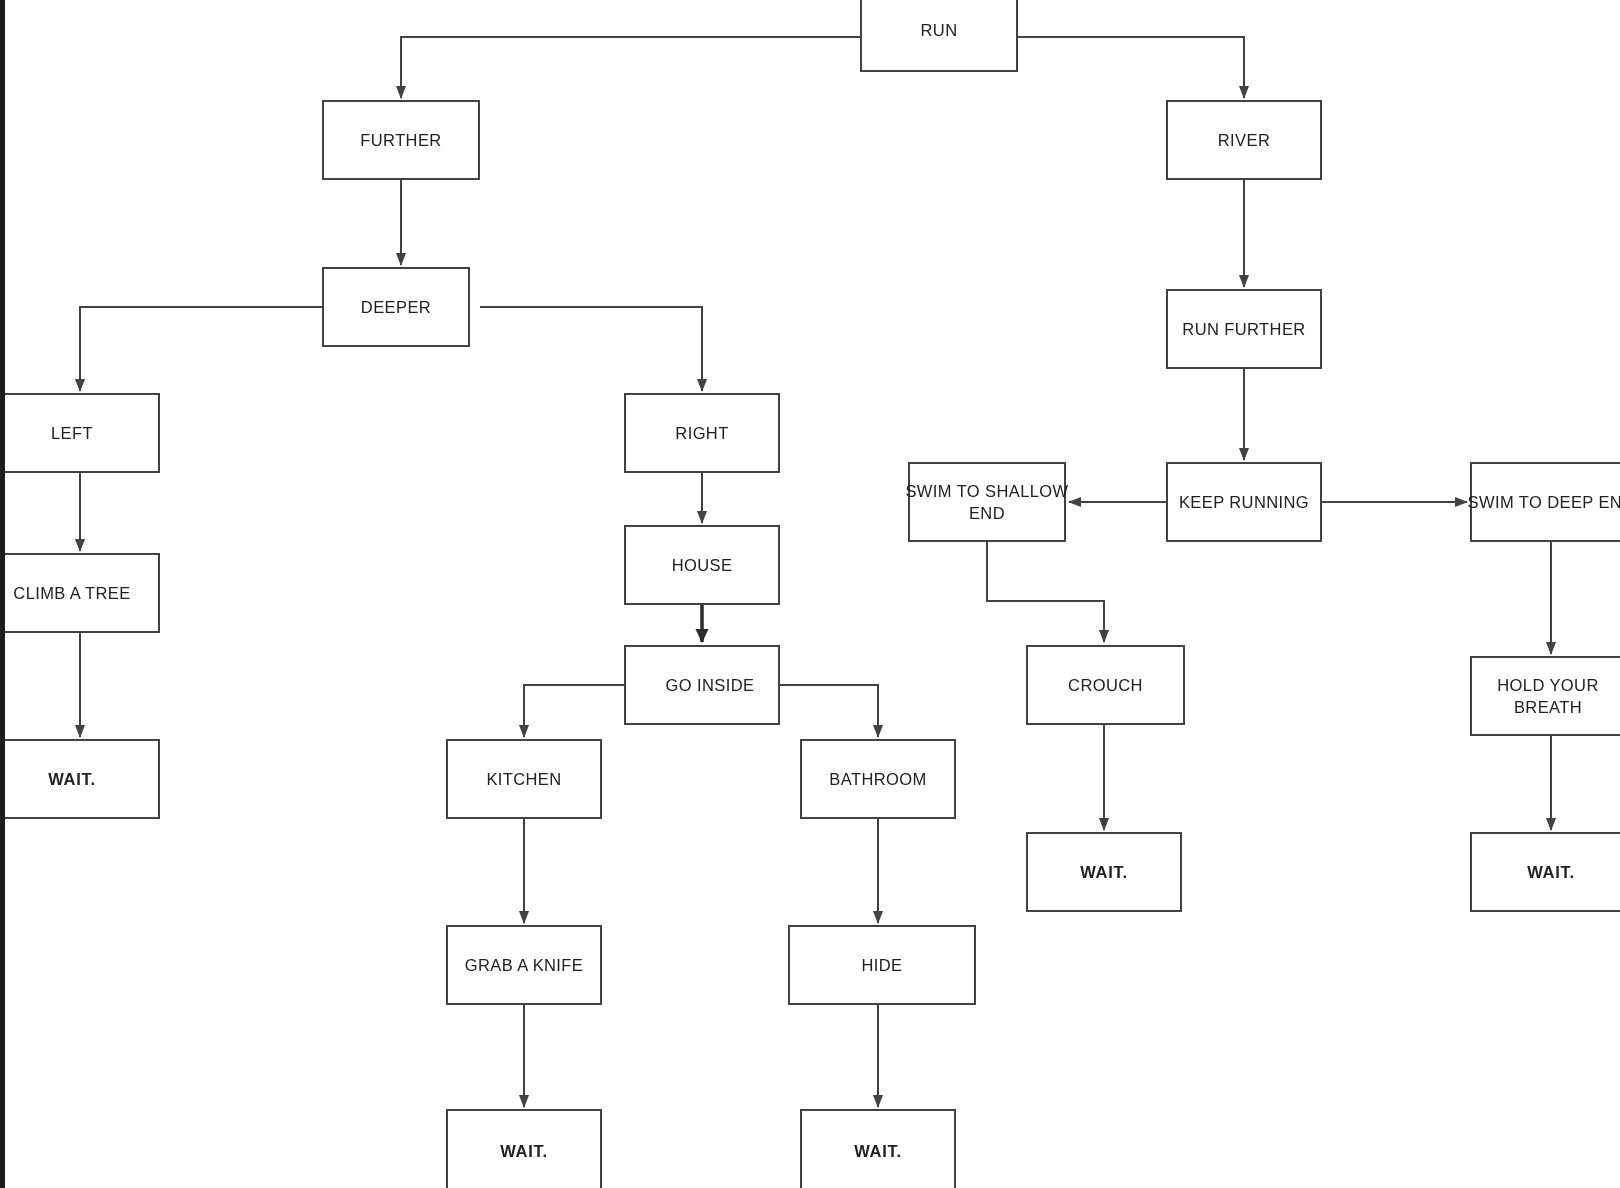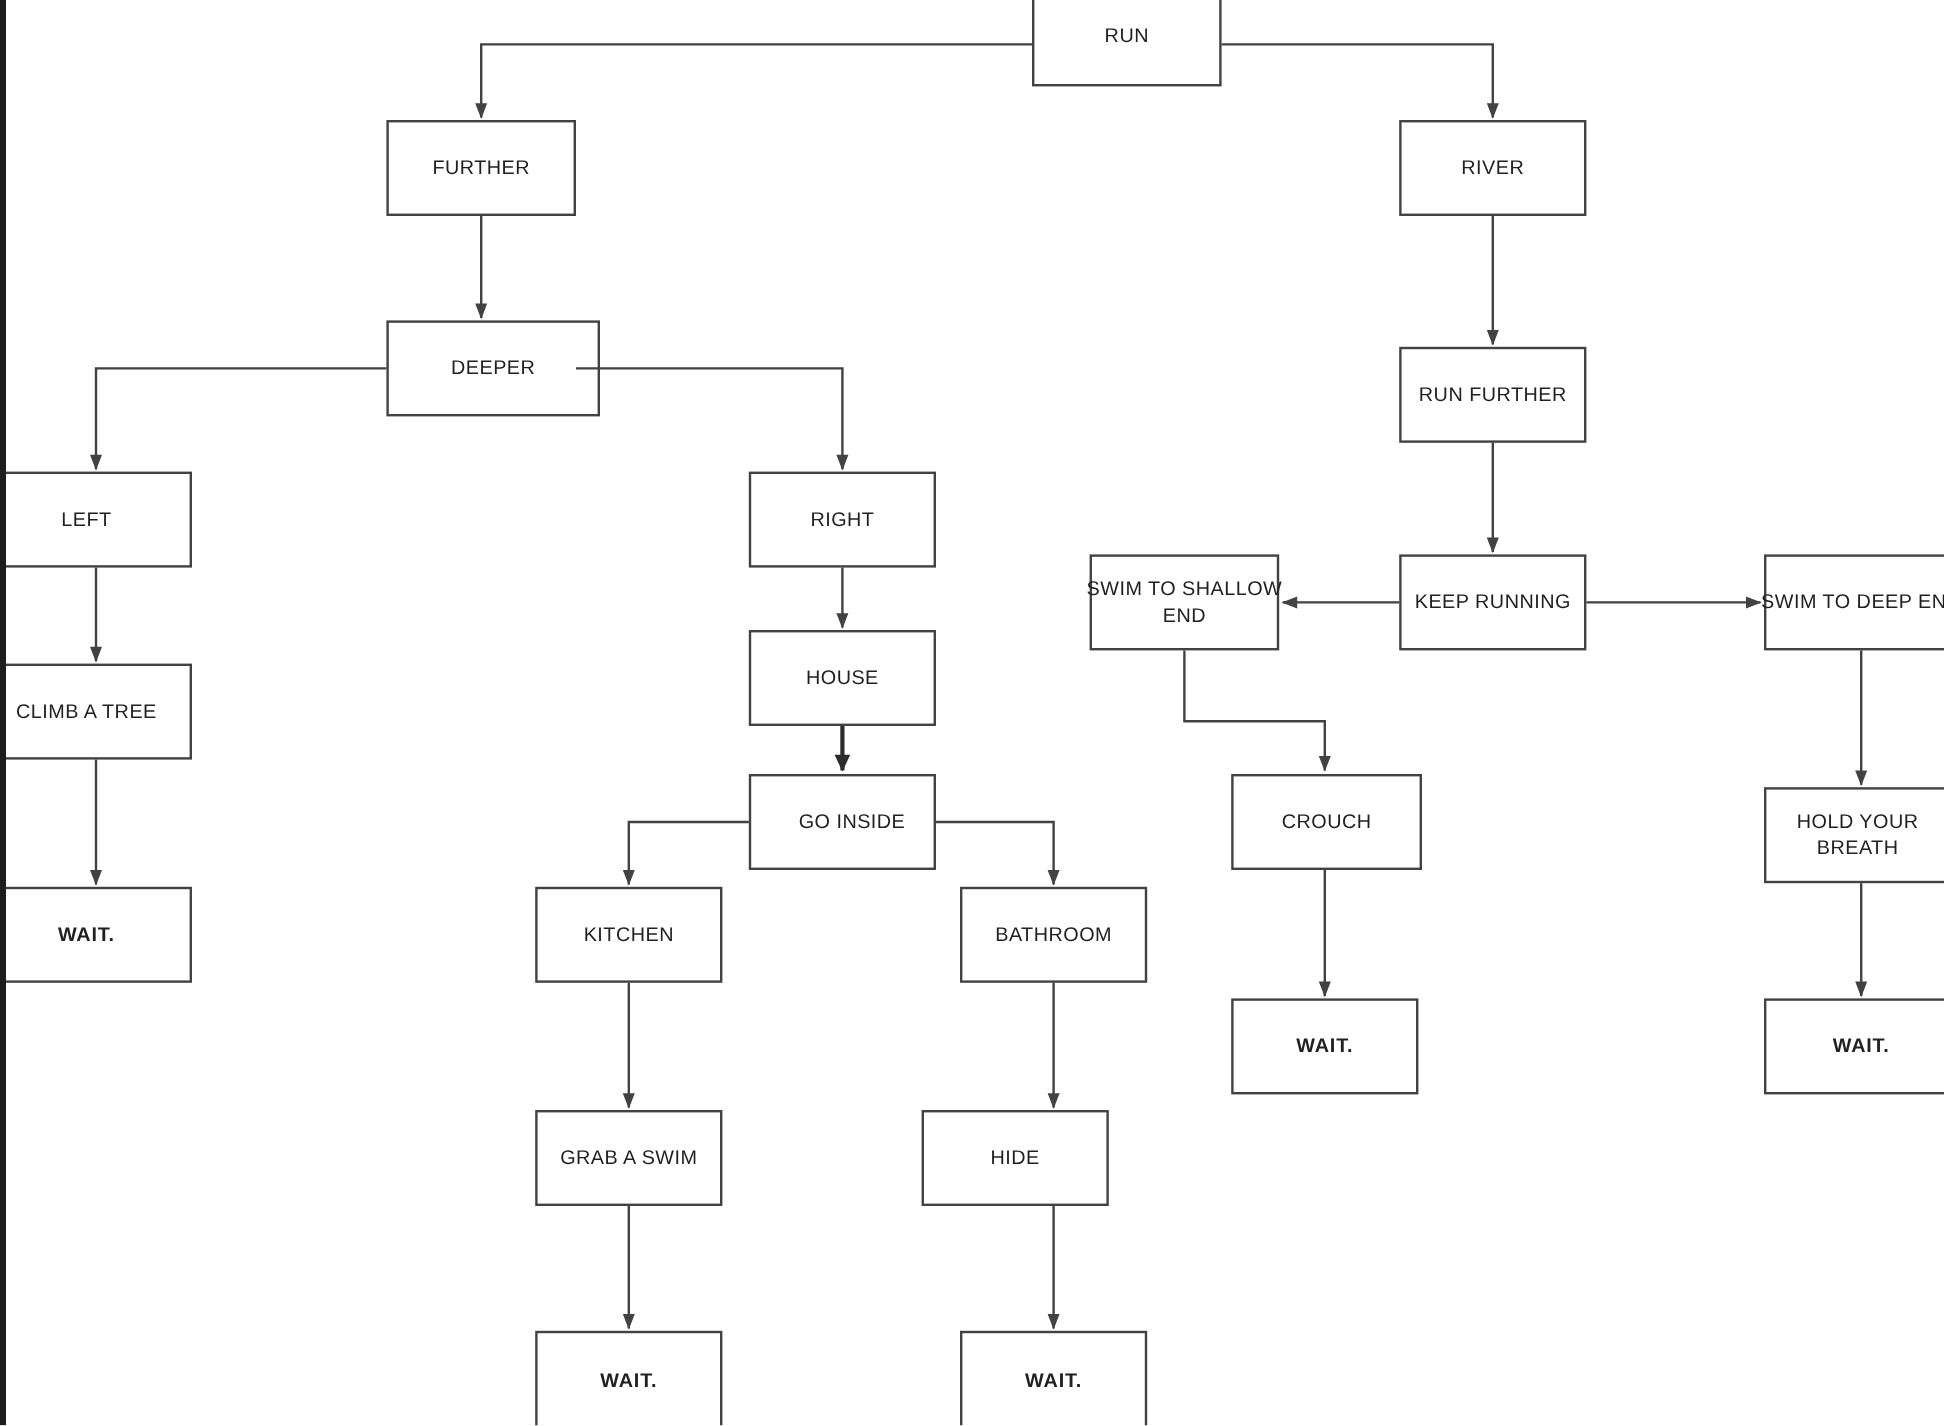--- a/index.html
+++ b/index.html
@@ -96,21 +96,21 @@
       </g>
   </svg>
 
   <div id="node-group">
       <div class="node" style="left: 860px; top: -12px; width: 158px; height: 84px;">
         <span>RUN</span>
       </div>
       <div class="node" style="left: 322px; top: 100px; width: 158px; height: 80px;">
         <span>FURTHER</span>
       </div>
-      <div class="node" style="left: 322px; top: 267px; width: 178px; height: 80px;">
+      <div class="node" style="left: 322px; top: 267px; width: 148px; height: 80px;">
         <span>DEEPER</span>
       </div>
       <div class="node" style="left: -16px; top: 393px; width: 176px; height: 80px;">
         <span>LEFT</span>
       </div>
       <div class="node" style="left: -16px; top: 553px; width: 176px; height: 80px;">
         <span>CLIMB A TREE</span>
       </div>
       <div class="node bold" style="left: -16px; top: 739px; width: 176px; height: 80px;">
         <span>WAIT.</span>
@@ -121,29 +121,29 @@
       <div class="node" style="left: 624px; top: 525px; width: 156px; height: 80px;">
         <span>HOUSE</span>
       </div>
       <div class="node" style="left: 624px; top: 645px; width: 156px; height: 80px; padding-left: 16px;">
         <span>GO INSIDE</span>
       </div>
       <div class="node" style="left: 446px; top: 739px; width: 156px; height: 80px;">
         <span>KITCHEN</span>
       </div>
       <div class="node" style="left: 446px; top: 925px; width: 156px; height: 80px;">
-        <span>GRAB A SWIM</span>
+        <span>GRAB A KNIFE</span>
       </div>
       <div class="node bold" style="left: 446px; top: 1109px; width: 156px; height: 84px;">
         <span>WAIT.</span>
       </div>
       <div class="node" style="left: 800px; top: 739px; width: 156px; height: 80px;">
         <span>BATHROOM</span>
       </div>
-      <div class="node" style="left: 768px; top: 925px; width: 156px; height: 80px;">
+      <div class="node" style="left: 788px; top: 925px; width: 188px; height: 80px;">
         <span>HIDE</span>
       </div>
       <div class="node bold" style="left: 800px; top: 1109px; width: 156px; height: 84px;">
         <span>WAIT.</span>
       </div>
       <div class="node" style="left: 1166px; top: 100px; width: 156px; height: 80px;">
         <span>RIVER</span>
       </div>
       <div class="node" style="left: 1166px; top: 289px; width: 156px; height: 80px;">
         <span>RUN FURTHER</span>

